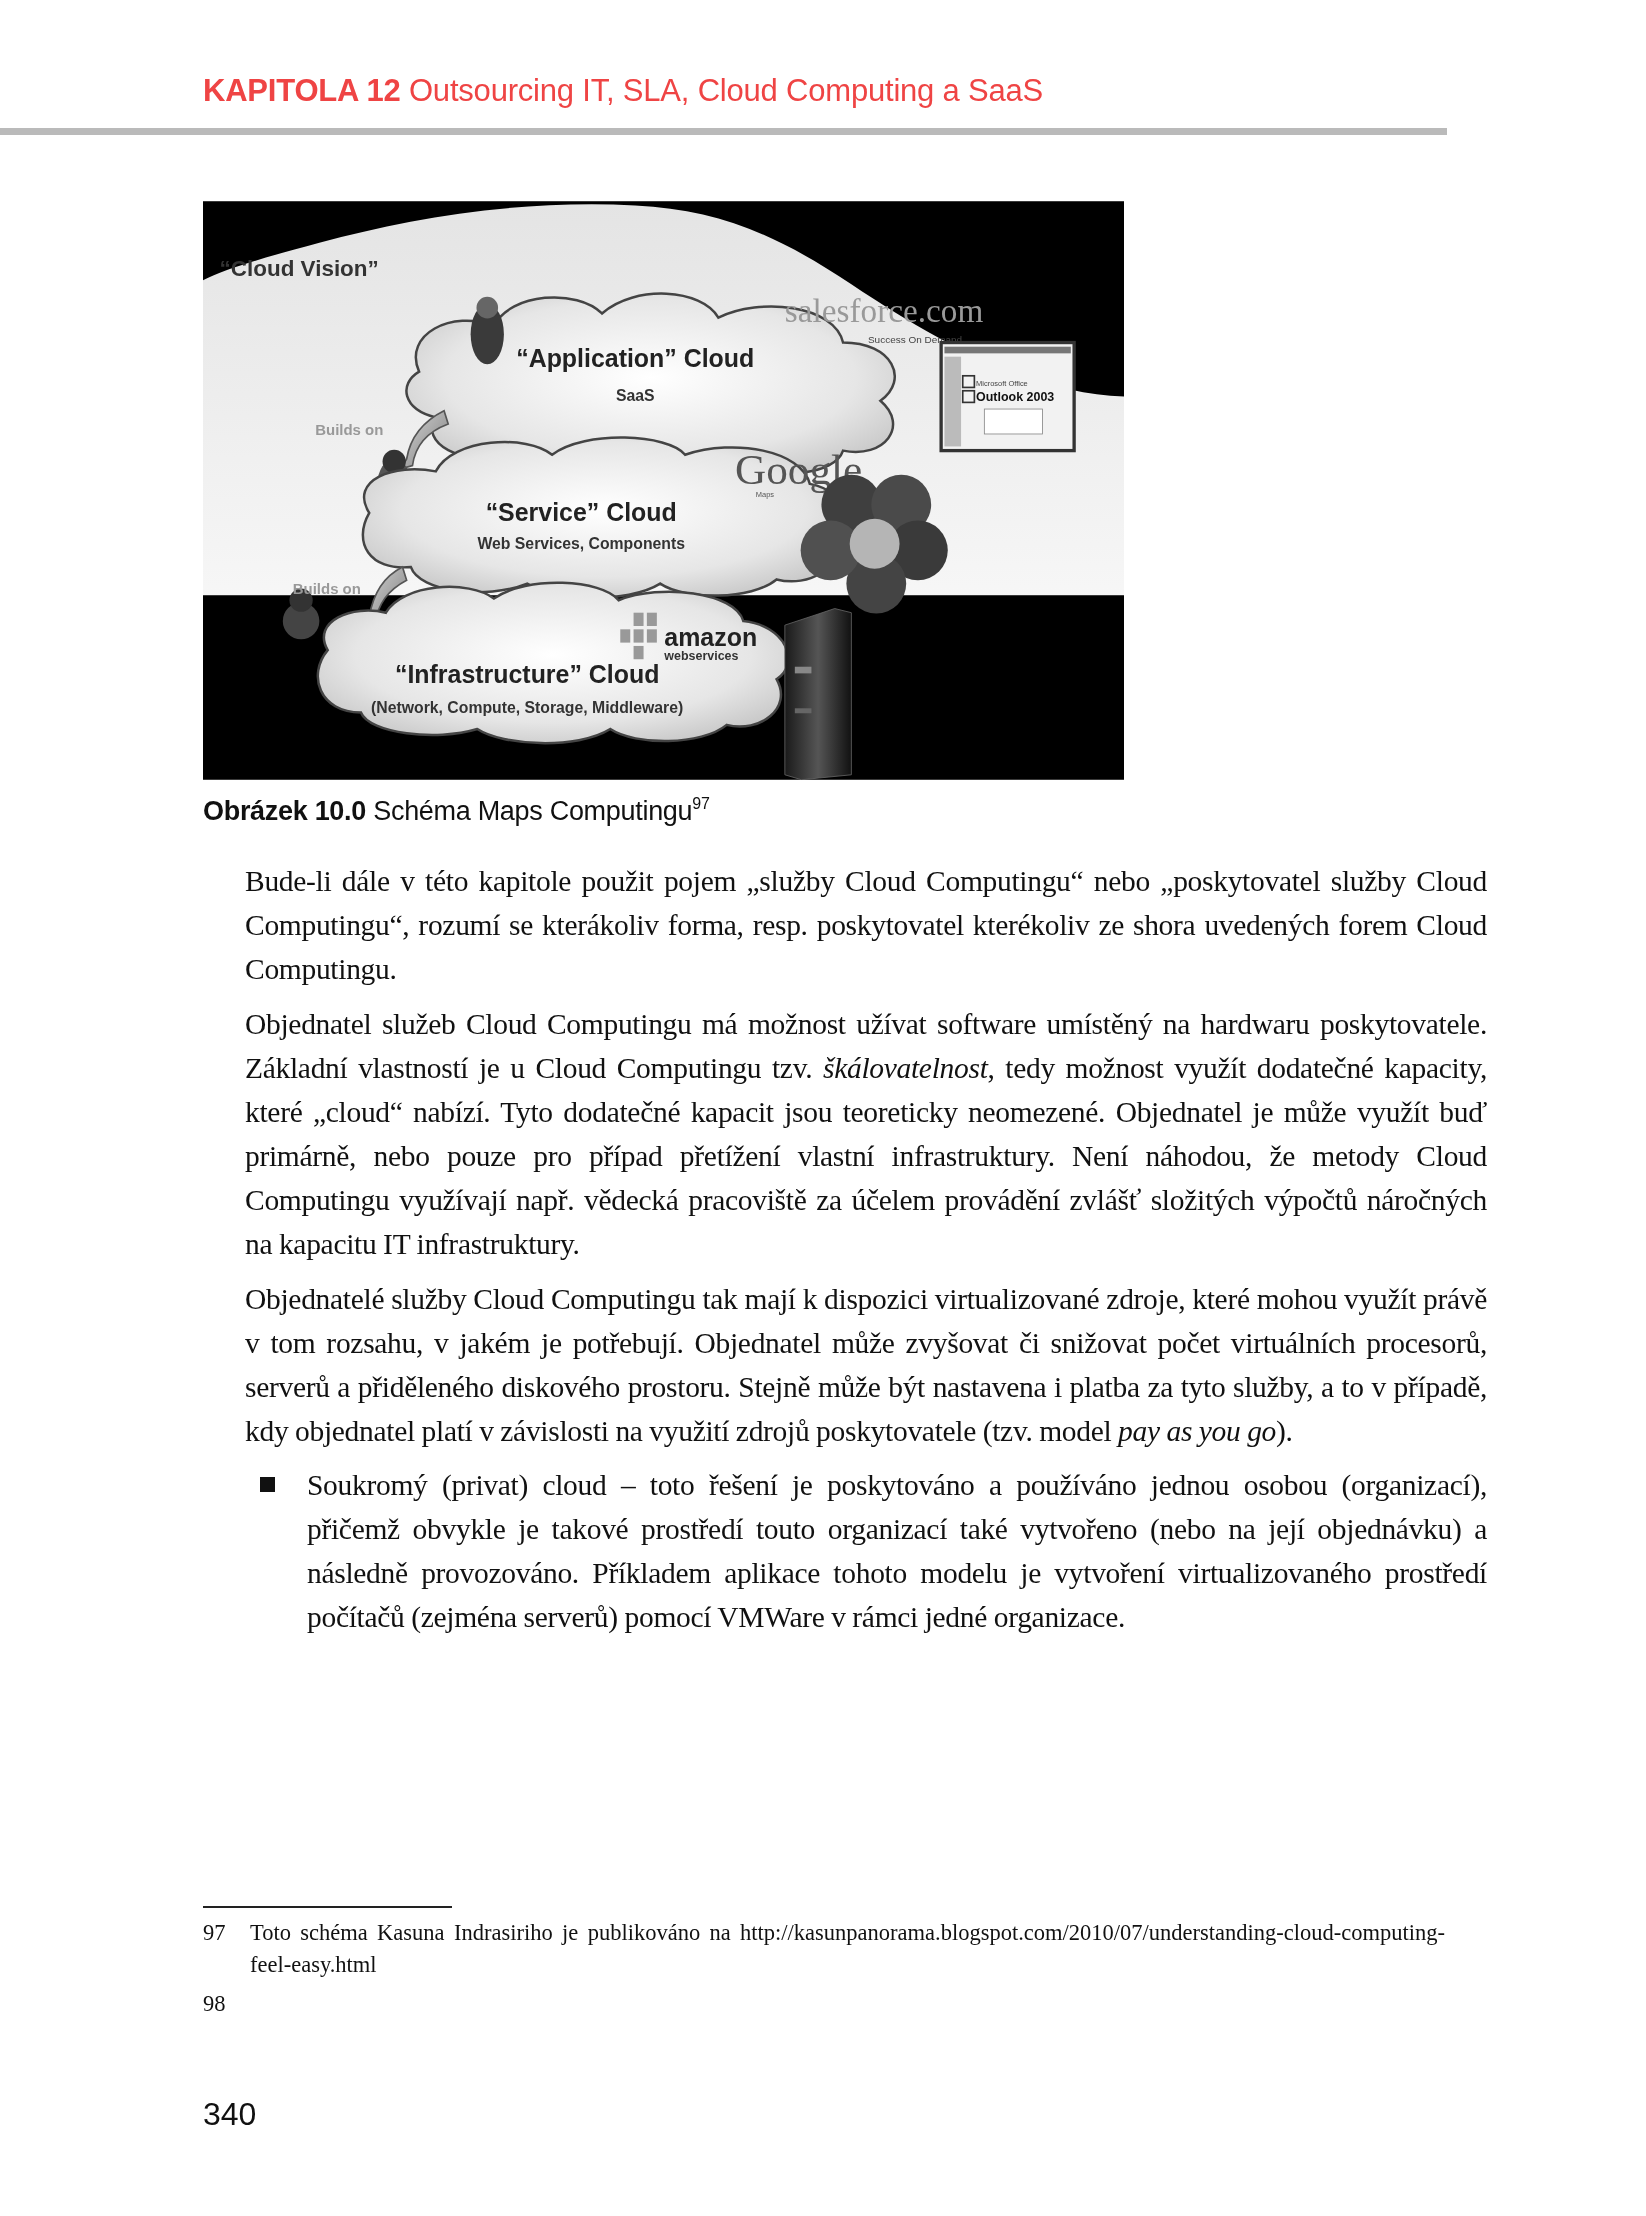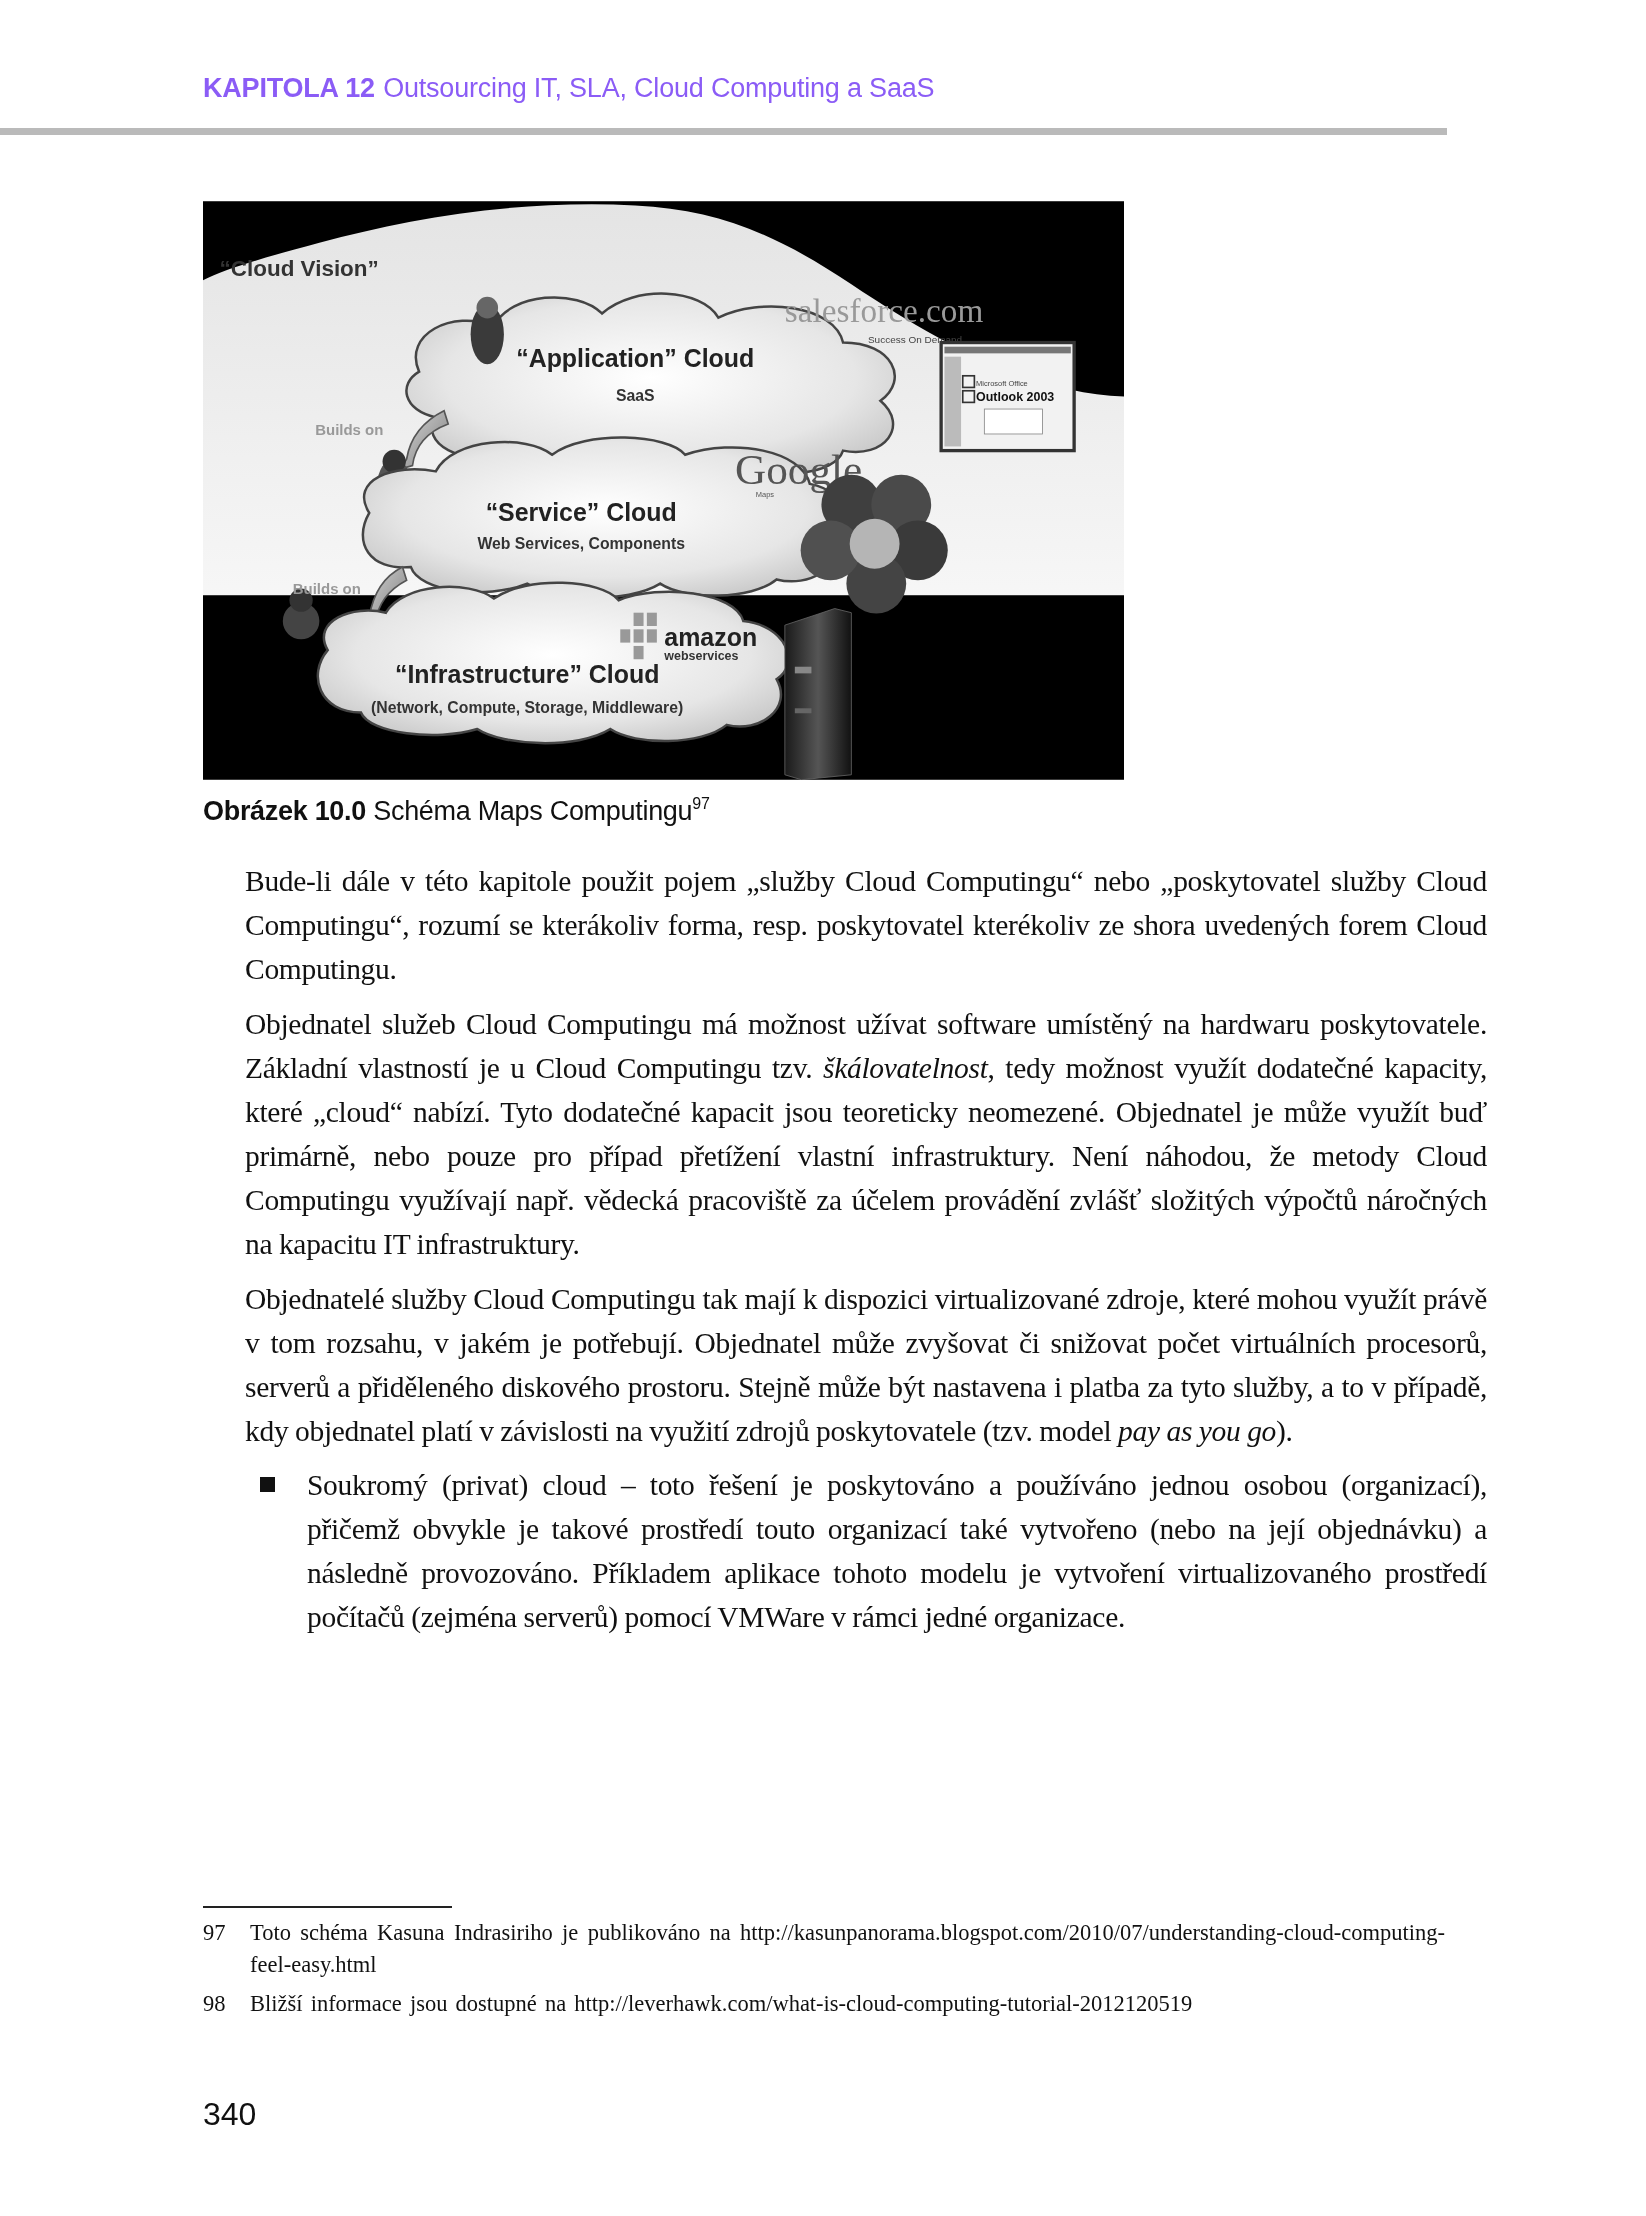--- a/index.html
+++ b/index.html
@@ -1,18 +1,18 @@
 <!DOCTYPE html>
 <html style="font-size:13.3px"><head>
 <meta charset="utf-8">
 <style>
   html, body { margin: 0; padding: 0; background: #ffffff; }
   body { width: 1647px; height: 2216px; position: relative; overflow: hidden; color: #111; }
   .abs { position: absolute; }
-  .running-head { left: 203px; top: 73px; font-family: "Liberation Sans", sans-serif; font-size: 27px; color: #8b5cf6; white-space: nowrap; letter-spacing: -0.2px; }
+  .running-head { left: 203px; top: 73px; font-family: "Liberation Sans", sans-serif; font-size: 31px; color: #ef4444; white-space: nowrap; letter-spacing: -0.2px; }
   .running-head .chap { font-weight: bold; margin-right: 8.3px; }
   .head-rule { left: 0; top: 128px; width: 1447px; height: 6.7px; background: #bababa; }
   .figure { left: 203px; top: 201px; width: 921px; height: 558px; }
   .caption { left: 203px; top: 795px; font-family: "Liberation Sans", sans-serif; font-size: 27px; color: #111; white-space: nowrap; letter-spacing: -0.3px; }
   .caption .fig-num { font-weight: bold; }
   .caption sup { font-size: 16px; vertical-align: 10.8px; }
   .body-text { left: 203px; width: 1242px; font-family: "Liberation Serif", serif; font-size: 29.5px; line-height: 44px; text-align: justify; color: #111; letter-spacing: -0.3px; word-spacing: -0.4px; }
   .body-text p { margin: 0 0 10.8px 0; }
   .body-text sup { font-size: 16.6px; vertical-align: 11.6px; line-height: 0; }
   .bullet-list { list-style: none; margin: 0; padding: 0; }
@@ -162,18 +162,17 @@
 </div>
 
 <div class="abs fn-rule"></div>
 <div class="abs footnotes">
   <div class="footnote">
     <span class="fn-num">97</span>
     <span>Toto schéma Kasuna Indrasiriho je publikováno na http://kasunpanorama.blogspot.com/2010/07/understanding-cloud-computing-feel-easy.html</span>
   </div>
   <div class="footnote">
     <span class="fn-num">98</span>
-    <span>Bližší informace jsou dostupné na http://leverhawk.com/what-is-cloud-computing-tutorial-2012120519</span>
   </div>
 </div>
 
 <div class="abs page-number">340</div>
 
 
 </body></html>

